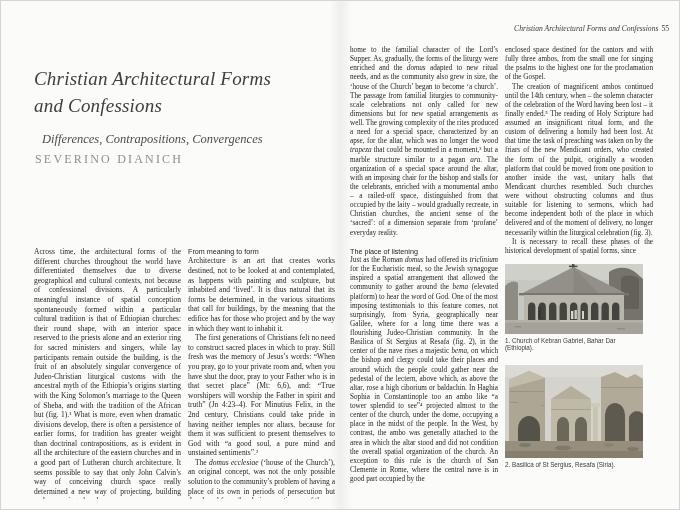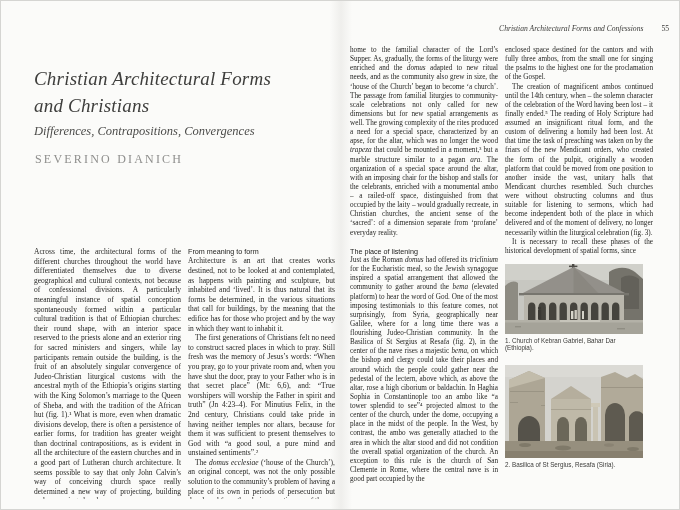--- a/index.html
+++ b/index.html
@@ -26,33 +26,33 @@
   .page.right{left:340px;}
 
   
   .title{
     position:absolute;left:33px;top:64px;margin:0;
     font-style:italic;font-weight:400;
     font-size:19px;line-height:27px;letter-spacing:.2px;
     color:#3e3e3c;
   }
   .subtitle{
-    position:absolute;left:33px;top:123px;margin:0;
+    position:absolute;left:33px;top:123px;margin:8px;
     font-style:italic;font-weight:400;
     font-size:12.5px;color:#4c4c4a;
   }
   .author{
     position:absolute;left:34px;top:151px;margin:0;
     font-size:12px;letter-spacing:2.2px;color:#8e8e8c;
   }
 
   
   .runhead{
     position:absolute;top:23px;right:12px;
-    display:flex;gap:18px;align-items:baseline;
+    display:flex;gap:3px;align-items:baseline;
   }
   .rh-title{font-style:italic;font-size:7.6px;color:#3a3a38;}
   .rh-num{font-size:7.6px;color:#3a3a38;}
 
   
   .cols{position:absolute;display:flex;gap:7px;}
   .page.left  .cols{left:33px;top:246px;width:301px;height:252px;}
   .page.right .cols{left:9px;top:45px;width:303px;height:455px;}
   .col{width:148px;overflow:hidden;}
 
@@ -84,21 +84,21 @@
     font-size:6.3px;line-height:7px;
     color:#3b3b39;
   }
 </style>
 </head>
 <body>
 
 <div class="spread">
 
   <div class="page left">
-    <h1 class="title"><span>Christian Architectural Forms</span><br><span>and Christians</span></h1>
+    <h1 class="title"><span>Christian Architectural Forms</span><br><span>and Confessions</span></h1>
     <h2 class="subtitle">Differences, Contrapositions, Convergences</h2>
     <div class="author">SEVERINO DIANICH</div>
 
     <div class="cols">
       <div class="col">
 
       <p class="bp">Across time, the architectural forms of the different churches throughout the world have differentiated themselves due to diverse geographical and cultural contexts, not because of confessional divisions. A particularly meaningful instance of spatial conception spontaneously formed within a particular cultural tradition is that of Ethiopian churches: their round shape, with an interior space reserved to the priests alone and an exterior ring for sacred ministers and singers, while lay participants remain outside the building, is the fruit of an absolutely singular convergence of Judeo-Christian liturgical customs with the ancestral myth of the Ethiopia’s origins starting with the King Solomon’s marriage to the Queen of Sheba, and with the tradition of the African hut (fig. 1).¹ What is more, even when dramatic divisions develop, there is often a persistence of earlier forms, for tradition has greater weight than doctrinal contrapositions, as is evident in all the architecture of the eastern churches and in a good part of Lutheran church architecture. It seems possible to say that only John Calvin’s way of conceiving church space really determined a new way of projecting, building and occupying churches.</p>
         </div>
       <div class="col">
         <h3 class="subhead">From meaning to form</h3>

